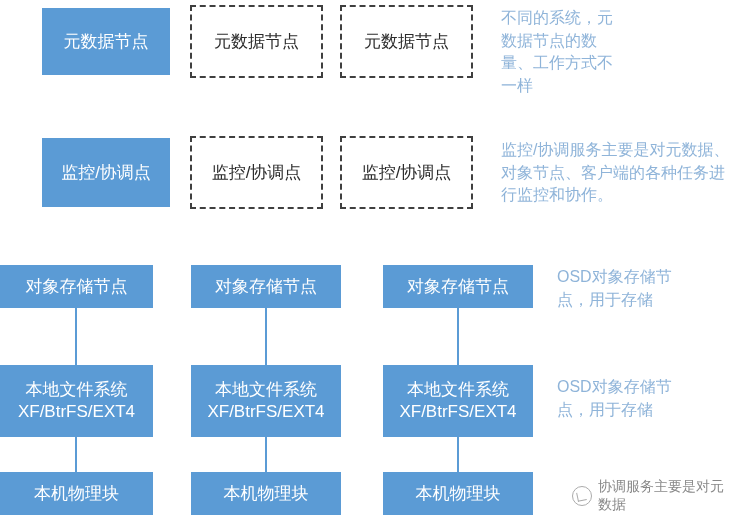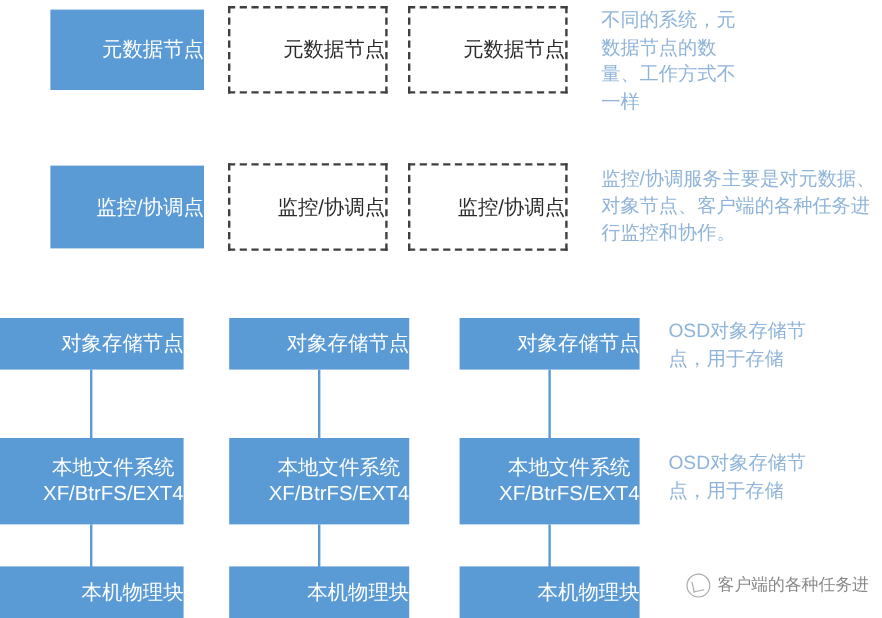--- a/index.html
+++ b/index.html
@@ -13,21 +13,21 @@
     height: 515px;
     background: #ffffff;
     font-family: "Liberation Sans", "DejaVu Sans", sans-serif;
     overflow: hidden;
   }
   .node {
     position: absolute;
     box-sizing: border-box;
     display: flex;
     align-items: center;
-    justify-content: flex-end;
+    justify-content: center;
     text-align: center;
     line-height: 1.28;
   }
   .node.solid {
     background: #5b9bd5;
     color: #ffffff;
     font-size: 17px;
   }
   .node.dashed {
     background: #ffffff;
@@ -158,16 +158,16 @@
   </div>
 
   <div class="note" style="left:557px; top:266px; width:140px;">OSD对象存储节
 点，用于存储</div>
 
   <div class="note" style="left:557px; top:376px; width:140px;">OSD对象存储节
 点，用于存储</div>
 
   <div class="watermark" style="left:572px; top:478px;">
     <span class="wm-icon"></span>
-    <span>客户端的各种任务进</span>
+    <span>协调服务主要是对元数据</span>
   </div>
 
 </div>
 
 </body></html>

